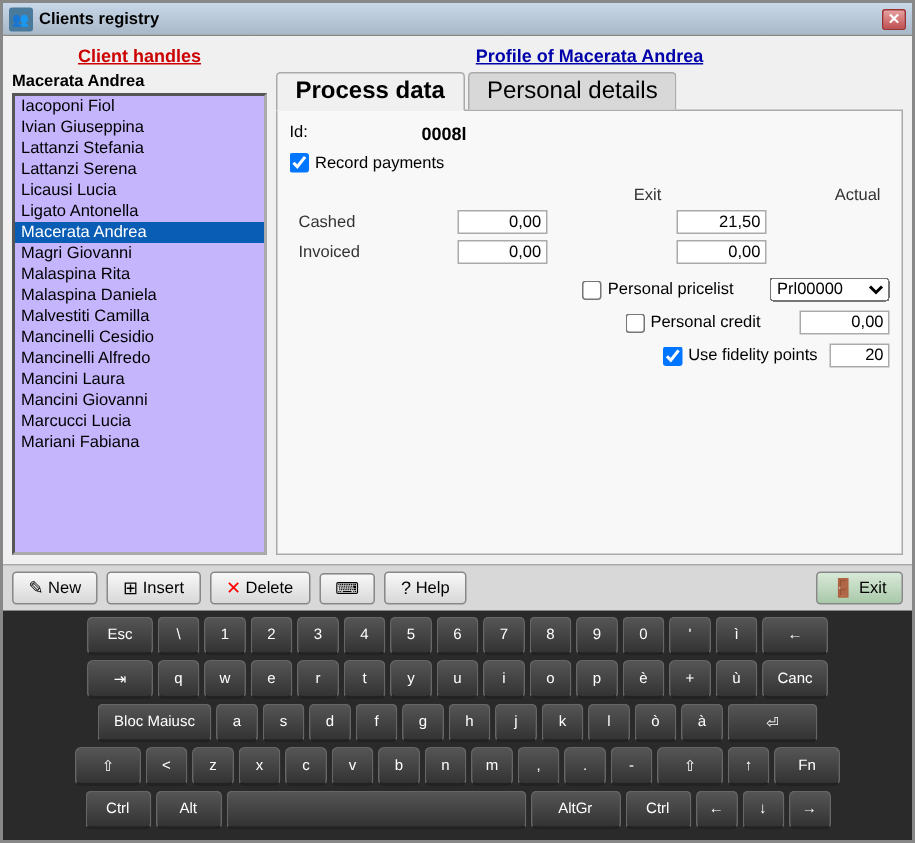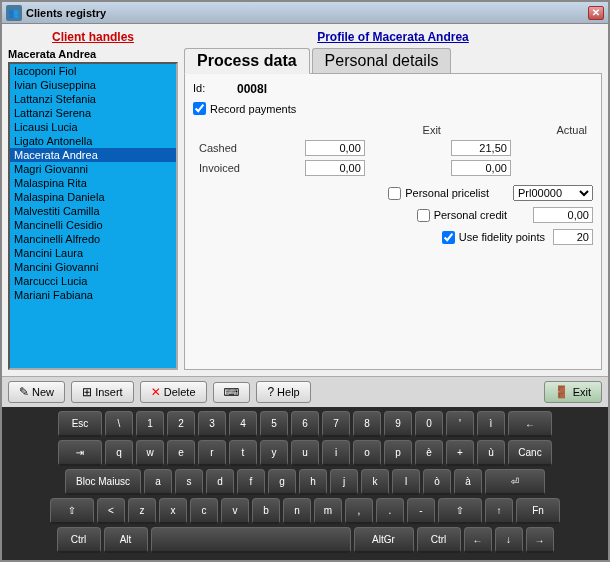--- a/index.html
+++ b/index.html
@@ -82,21 +82,21 @@
       font-size: 12px;
     }
     .selected-name {
       font-weight: bold;
       font-size: 11px;
       margin-bottom: 2px;
     }
     .client-listbox {
       flex: 1;
       border: 2px inset #aaa;
-      background: #0ea5e9;
+      background: #c4b5fd;
       overflow-y: scroll;
       overflow-x: hidden;
     }
     .client-listbox-item {
       padding: 1px 4px;
       font-size: 11px;
       cursor: pointer;
       white-space: nowrap;
     }
     .client-listbox-item.selected {
@@ -149,20 +149,21 @@
       border-top: none;
       padding: 8px;
       background: #f8f8f8;
       flex: 1;
     }
 
     .field-row {
       display: flex;
       align-items: flex-start;
       margin-bottom: 6px;
+      gap: 44px;
     }
     .field-label {
       font-size: 11px;
       min-width: 40px;
     }
     .field-value {
       font-size: 12px;
       font-weight: bold;
       margin-left: 4px;
     }

